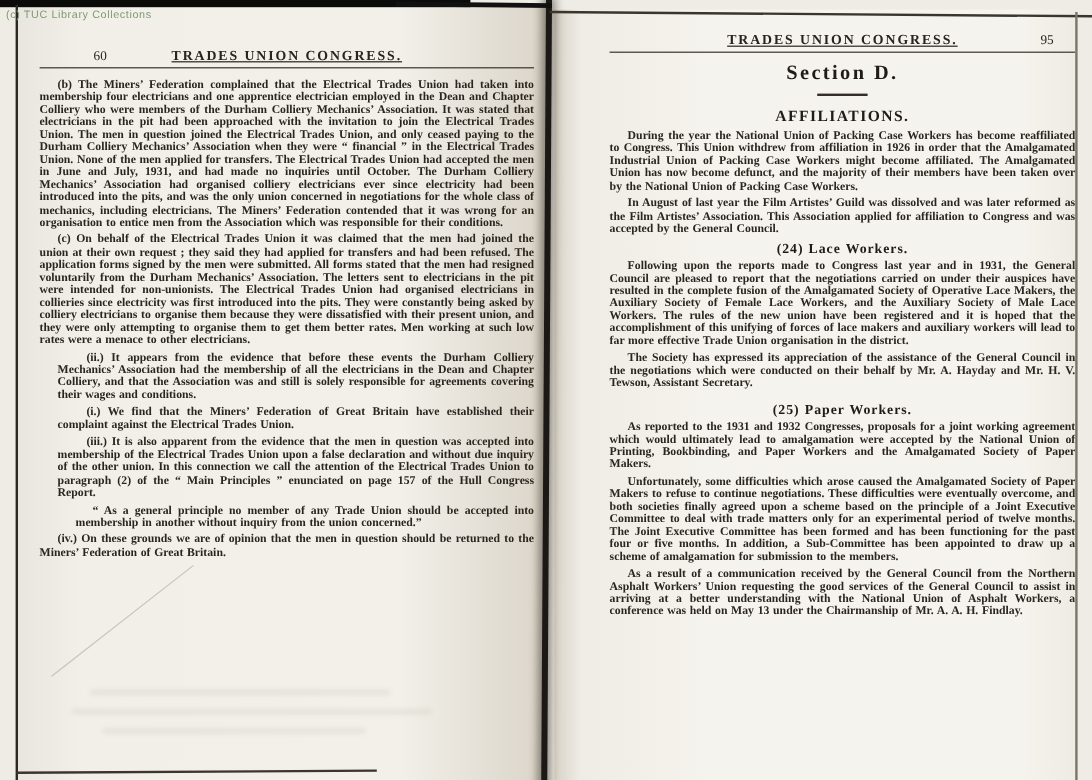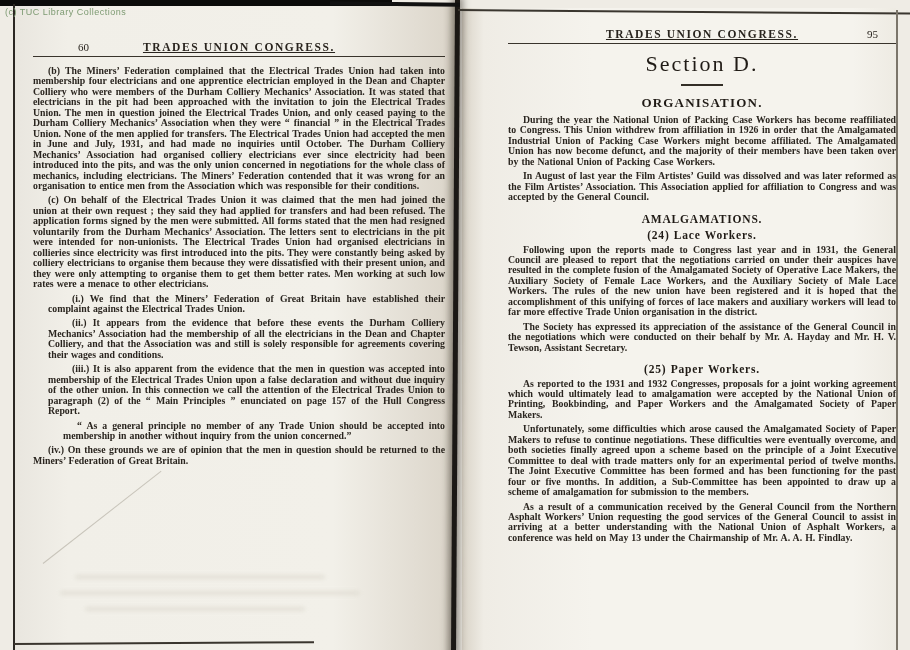--- a/index.html
+++ b/index.html
@@ -53,21 +53,21 @@
   .lp-content .runhead-row{justify-content:center;position:relative;}
   .lp-num{position:absolute;left:2px;top:0;}
   .lp-body{margin-top:9px;}
   .para{text-indent:15px;margin-top:4px;}
   .subitem{margin-left:15px;text-indent:24px;margin-top:4px;}
   .quote{margin-left:30px;text-indent:14px;margin-top:4px;}
   
   .rp-content{position:absolute;left:46px;top:20px;width:388px;}
   .rp-content .runhead-row{justify-content:center;position:relative;}
   .rp-num{position:absolute;right:18px;top:0;}
-  .section-head{font-size:22px;font-weight:normal;text-align:center;letter-spacing:2px;margin-top:7px;color:#201b16;}
+  .section-head{font-size:17px;font-weight:bold;text-align:center;letter-spacing:2px;margin-top:7px;color:#201b16;}
   .short-rule{width:42px;border:0;border-top:2px solid #332e27;margin:7px auto 0 auto;}
   .org-head{font-size:13px;font-weight:bold;text-align:center;letter-spacing:1.2px;margin-top:9px;color:#201b16;}
   .sub-head{font-size:11.5px;font-weight:bold;text-align:center;letter-spacing:.8px;margin-top:11px;color:#201b16;}
   .sub-head.tight{margin-top:6px;}
   .rp-body .para{margin-top:4px;}
 </style>
 </head>
 <body>
 
 <div class="scan">
@@ -75,22 +75,22 @@
   <div class="page-left">
     <div class="lp-content ink">
       <div class="runhead-row">
         <span class="pagenum lp-num">60</span>
         <span class="runhead-title">TRADES UNION CONGRESS.</span>
       </div>
       <hr class="headrule">
       <div class="lp-body body-txt">
         <p class="para">(b) The Miners’ Federation complained that the Electrical Trades Union had taken into membership four electricians and one apprentice electrician employed in the Dean and Chapter Colliery who were members of the Durham Colliery Mechanics’ Association.  It was stated that electricians in the pit had been approached with the invitation to join the Electrical Trades Union.  The men in question joined the Electrical Trades Union, and only ceased paying to the Durham Colliery Mechanics’ Association when they were “ financial ” in the Electrical Trades Union.  None of the men applied for transfers.  The Electrical Trades Union had accepted the men in June and July, 1931, and had made no inquiries until October. The Durham Colliery Mechanics’ Association had organised colliery electricians ever since electricity had been introduced into the pits, and was the only union concerned in negotiations for the whole class of mechanics, including electricians.  The Miners’ Federation contended that it was wrong for an organisation to entice men from the Association which was responsible for their conditions.</p>
         <p class="para">(c) On behalf of the Electrical Trades Union it was claimed that the men had joined the union at their own request ; they said they had applied for transfers and had been refused.  The application forms signed by the men were submitted. All forms stated that the men had resigned voluntarily from the Durham Mechanics’ Association.  The letters sent to electricians in the pit were intended for non-unionists.  The Electrical Trades Union had organised electricians in collieries since electricity was first introduced into the pits.  They were constantly being asked by colliery electricians to organise them because they were dissatisfied with their present union, and they were only attempting to organise them to get them better rates.  Men working at such low rates were a menace to other electricians.</p>
+        <p class="subitem">(ii.) It appears from the evidence that before these events the Durham Colliery Mechanics’ Association had the membership of all the electricians in the Dean and Chapter Colliery, and that the Association was and still is solely responsible for agreements covering their wages and conditions.</p>
         <p class="subitem">(i.) We find that the Miners’ Federation of Great Britain have established their complaint against the Electrical Trades Union.</p>
-        <p class="subitem">(ii.) It appears from the evidence that before these events the Durham Colliery Mechanics’ Association had the membership of all the electricians in the Dean and Chapter Colliery, and that the Association was and still is solely responsible for agreements covering their wages and conditions.</p>
         <p class="subitem">(iii.) It is also apparent from the evidence that the men in question was accepted into membership of the Electrical Trades Union upon a false declaration and without due inquiry of the other union.  In this connection we call the attention of the Electrical Trades Union to paragraph (2) of the “ Main Principles ” enunciated on page 157 of the Hull Congress Report.</p>
         <p class="quote">“ As a general principle no member of any Trade Union should be accepted into membership in another without inquiry from the union concerned.”</p>
         <p class="para">(iv.) On these grounds we are of opinion that the men in question should be returned to the Miners’ Federation of Great Britain.</p>
       </div>
     </div>
 
     <div class="ghost" style="left:60px;top:570px;width:250px;height:4px;"></div>
     <div class="ghost" style="left:45px;top:586px;width:300px;height:4px;"></div>
     <div class="ghost" style="left:70px;top:602px;width:220px;height:4px;"></div>
     <div class="crease"></div>
@@ -99,27 +99,26 @@
   <div class="page-right">
     <div class="rp-content ink">
       <div class="runhead-row">
         <span class="runhead-title">TRADES UNION CONGRESS.</span>
         <span class="pagenum rp-num">95</span>
       </div>
       <hr class="headrule">
 
       <div class="section-head">Section D.</div>
       <hr class="short-rule">
-      <div class="org-head">ORGANISATION.</div>
+      <div class="org-head">AFFILIATIONS.</div>
 
       <div class="rp-body body-txt">
         <p class="para">During the year the National Union of Packing Case Workers has become reaffiliated to Congress.  This Union withdrew from affiliation in 1926 in order that the Amalgamated Industrial Union of Packing Case Workers might become affiliated.  The Amalgamated Union has now become defunct, and the majority of their members have been taken over by the National Union of Packing Case Workers.</p>
         <p class="para">In August of last year the Film Artistes’ Guild was dissolved and was later reformed as the Film Artistes’ Association.  This Association applied for affiliation to Congress and was accepted by the General Council.</p>
 
-        <div class="sub-head">AMALGAMATIONS.</div>
         <div class="sub-head tight">(24)  Lace Workers.</div>
         <p class="para">Following upon the reports made to Congress last year and in 1931, the General Council are pleased to report that the negotiations carried on under their auspices have resulted in the complete fusion of the Amalgamated Society of Operative Lace Makers, the Auxiliary Society of Female Lace Workers, and the Auxiliary Society of Male Lace Workers.  The rules of the new union have been registered and it is hoped that the accomplishment of this unifying of forces of lace makers and auxiliary workers will lead to far more effective Trade Union organisation in the district.</p>
         <p class="para">The Society has expressed its appreciation of the assistance of the General Council in the negotiations which were conducted on their behalf by Mr. A. Hayday and Mr. H. V. Tewson, Assistant Secretary.</p>
 
         <div class="sub-head">(25)  Paper Workers.</div>
         <p class="para">As reported to the 1931 and 1932 Congresses, proposals for a joint working agreement which would ultimately lead to amalgamation were accepted by the National Union of Printing, Bookbinding, and Paper Workers and the Amalgamated Society of Paper Makers.</p>
         <p class="para">Unfortunately, some difficulties which arose caused the Amalgamated Society of Paper Makers to refuse to continue negotiations.  These difficulties were eventually overcome, and both societies finally agreed upon a scheme based on the principle of a Joint Executive Committee to deal with trade matters only for an experimental period of twelve months.  The Joint Executive Committee has been formed and has been functioning for the past four or five months.  In addition, a Sub-Committee has been appointed to draw up a scheme of amalgamation for submission to the members.</p>
 
         <p class="para">As a result of a communication received by the General Council from the Northern Asphalt Workers’ Union requesting the good services of the General Council to assist in arriving at a better understanding with the National Union of Asphalt Workers, a conference was held on May 13 under the Chairmanship of Mr. A. A. H. Findlay.</p>
       </div>

